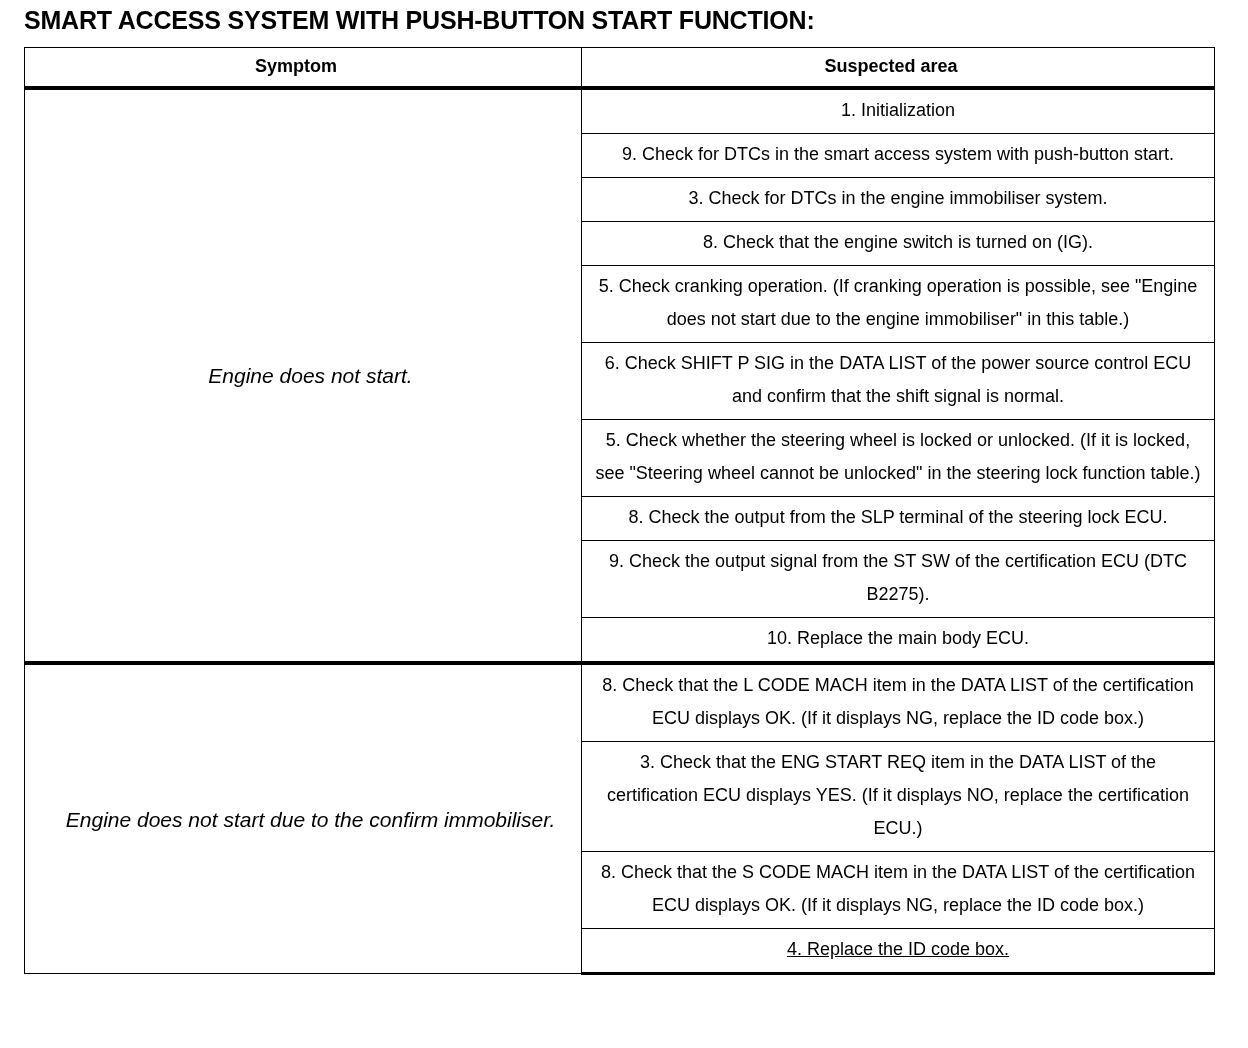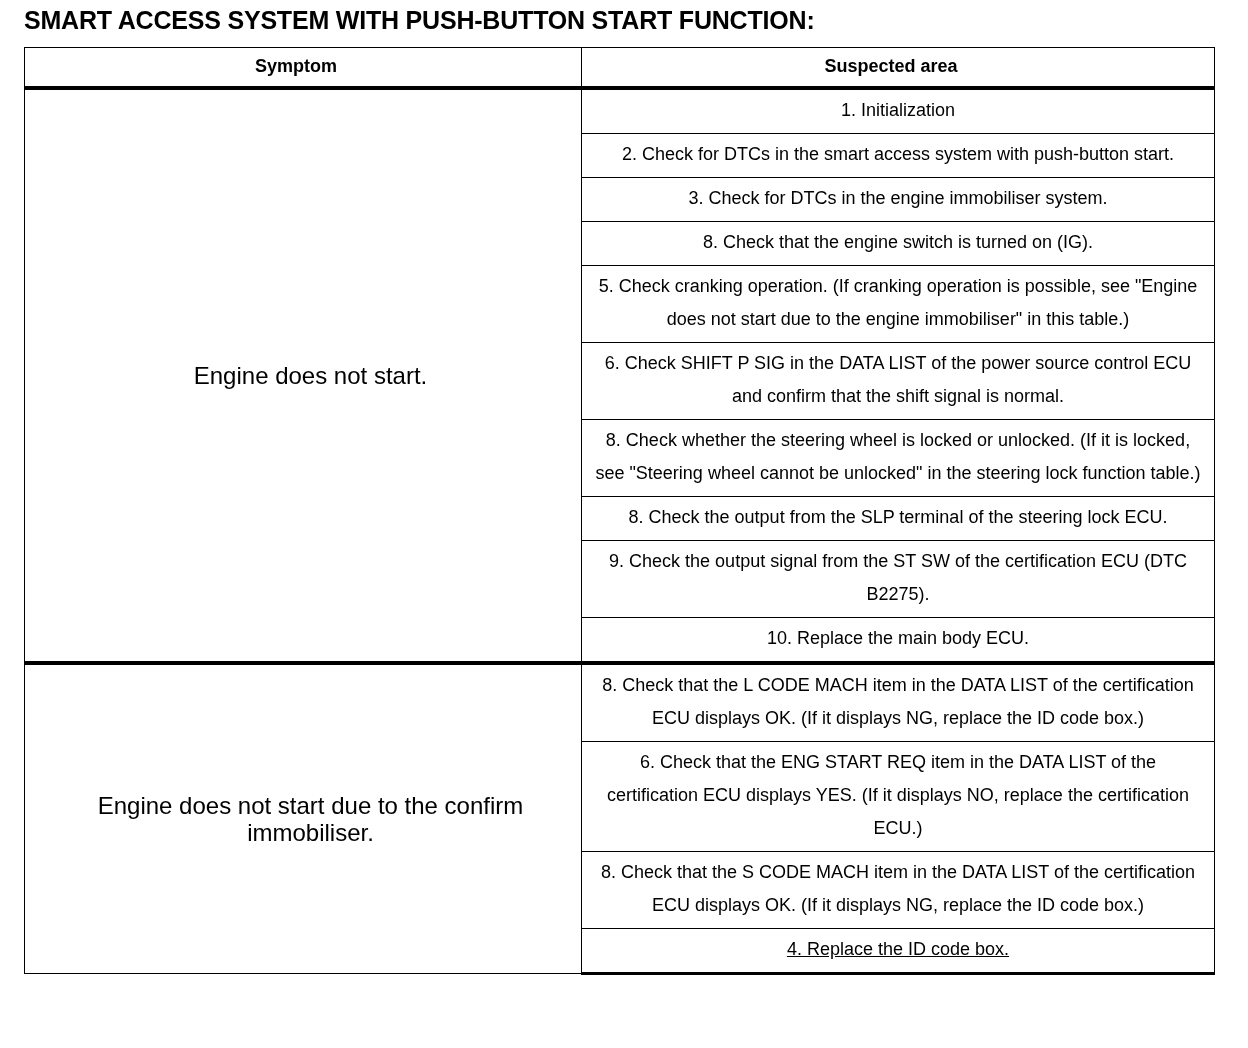--- a/index.html
+++ b/index.html
@@ -60,24 +60,25 @@
     font-size: 18px;
     font-weight: bold;
     line-height: 22px;
     padding: 7px 22px 9px 8px;
     border-bottom-width: 4px;
   }
 
   
   td.symptom-cell {
     vertical-align: middle;
-    font-size: 24px;
+    font-size: 21px;
     line-height: 27px;
     padding: 6px 10px 6px 25px;
     font-weight: normal;
+    font-style: italic;
   }
 
   
   td.area-cell {
     font-size: 18px;
     line-height: 33px;
     padding: 4px 10px 6px 10px;
     font-weight: normal;
   }
 
@@ -110,53 +111,53 @@
         <th>Suspected area</th>
       </tr>
     </thead>
     <tbody>
 
       <tr>
         <td class="symptom-cell" rowspan="10">Engine does not start.</td>
         <td class="area-cell">1. Initialization</td>
       </tr>
       <tr>
-        <td class="area-cell">2. Check for DTCs in the smart access system with push-button start.</td>
+        <td class="area-cell">9. Check for DTCs in the smart access system with push-button start.</td>
       </tr>
       <tr>
         <td class="area-cell">3. Check for DTCs in the engine immobiliser system.</td>
       </tr>
       <tr>
         <td class="area-cell">8. Check that the engine switch is turned on (IG).</td>
       </tr>
       <tr>
         <td class="area-cell">5. Check cranking operation. (If cranking operation is possible, see "Engine does not start due to the engine immobiliser" in this table.)</td>
       </tr>
       <tr>
         <td class="area-cell">6. Check SHIFT P SIG in the DATA LIST of the power source control ECU and confirm that the shift signal is normal.</td>
       </tr>
       <tr>
-        <td class="area-cell">8. Check whether the steering wheel is locked or unlocked. (If it is locked, see "Steering wheel cannot be unlocked" in the steering lock function table.)</td>
+        <td class="area-cell">5. Check whether the steering wheel is locked or unlocked. (If it is locked, see "Steering wheel cannot be unlocked" in the steering lock function table.)</td>
       </tr>
       <tr>
         <td class="area-cell">8. Check the output from the SLP terminal of the steering lock ECU.</td>
       </tr>
       <tr>
         <td class="area-cell">9. Check the output signal from the ST SW of the certification ECU (DTC B2275).</td>
       </tr>
       <tr>
         <td class="area-cell">10. Replace the main body ECU.</td>
       </tr>
 
       <tr class="group-sep">
         <td class="symptom-cell" rowspan="4">Engine does not start due to the confirm immobiliser.</td>
         <td class="area-cell">8. Check that the L CODE MACH item in the DATA LIST of the certification ECU displays OK. (If it displays NG, replace the ID code box.)</td>
       </tr>
       <tr>
-        <td class="area-cell">6. Check that the ENG START REQ item in the DATA LIST of the certification ECU displays YES. (If it displays NO, replace the certification ECU.)</td>
+        <td class="area-cell">3. Check that the ENG START REQ item in the DATA LIST of the certification ECU displays YES. (If it displays NO, replace the certification ECU.)</td>
       </tr>
       <tr>
         <td class="area-cell">8. Check that the S CODE MACH item in the DATA LIST of the certification ECU displays OK. (If it displays NG, replace the ID code box.)</td>
       </tr>
       <tr>
         <td class="area-cell">4. Replace the ID code box.</td>
       </tr>
 
     </tbody>
   </table>

